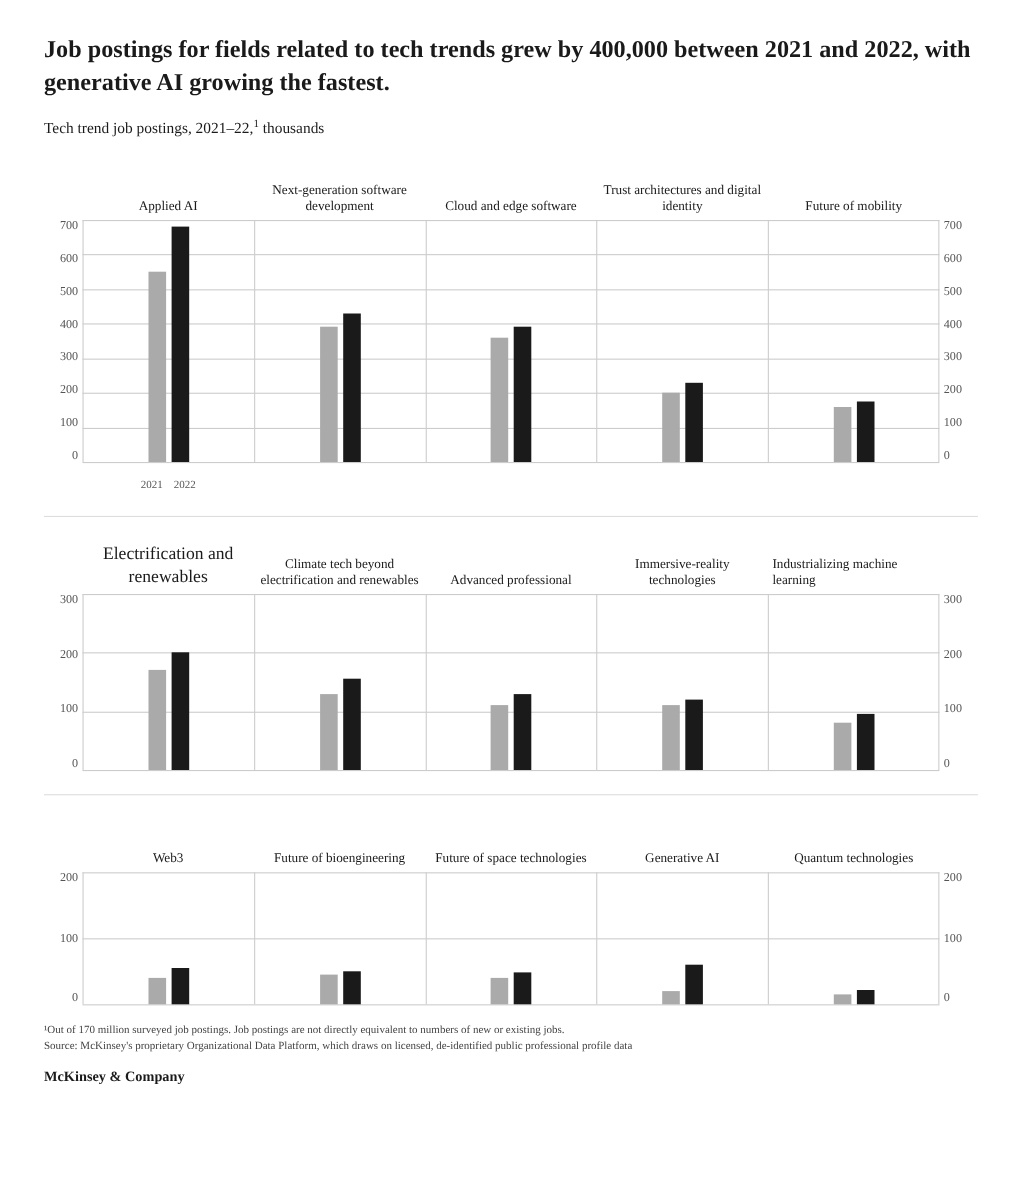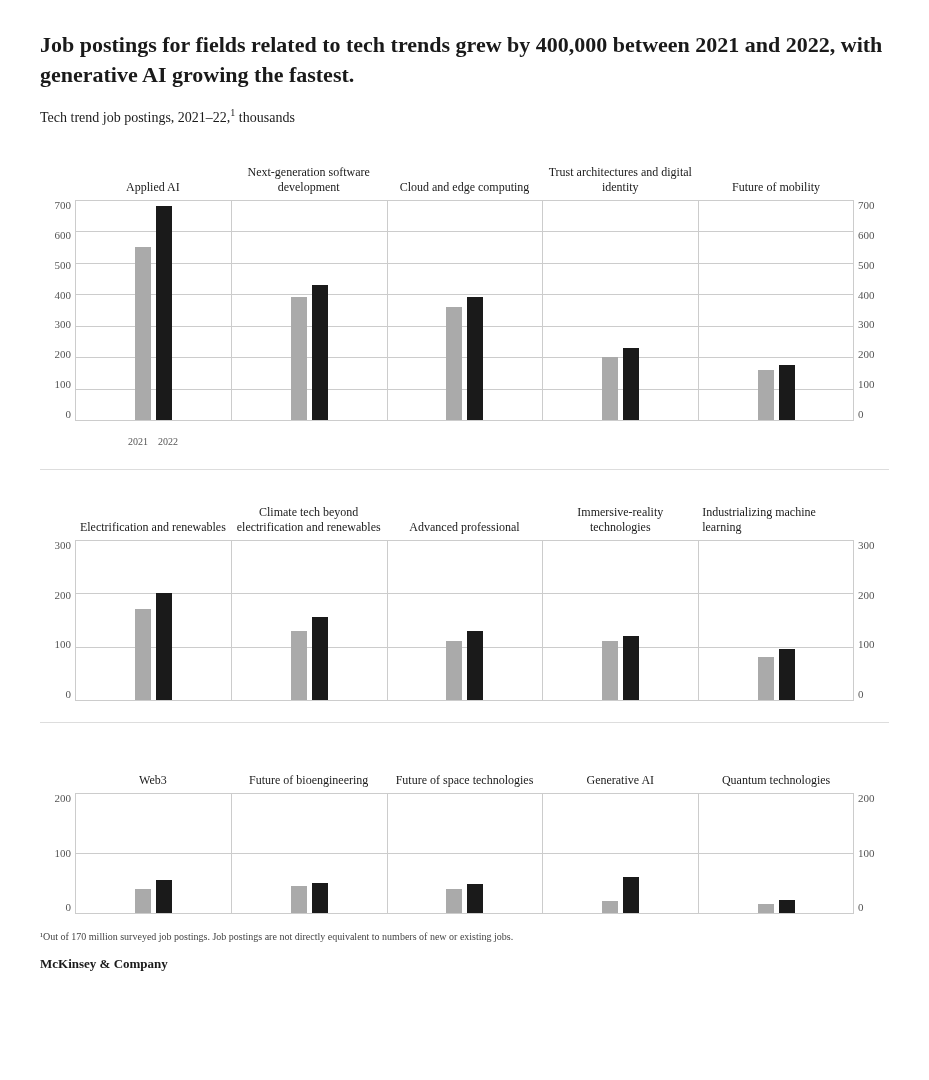--- a/index.html
+++ b/index.html
@@ -49,21 +49,21 @@
 <p class="subtitle">
   <span>Tech trend job postings, 2021–22,</span><sup>1</sup><span> thousands</span>
 </p>
 
 <div id="charts-container">
     <div class="chart-section">
       <div style="display: grid; grid-template-columns: 35px 1fr 1fr 1fr 1fr 1fr 35px; margin-bottom: 4px;">
         <div></div>
         <div style="font-size: 12px; text-align: center; line-height: 1.3; display: flex; align-items: flex-end; justify-content: center; padding: 0px 4px; min-height: 50px;">Applied AI</div>
         <div style="font-size: 12px; text-align: center; line-height: 1.3; display: flex; align-items: flex-end; justify-content: center; padding: 0px 4px; min-height: 50px;">Next-generation software development</div>
-        <div style="font-size: 12px; text-align: center; line-height: 1.3; display: flex; align-items: flex-end; justify-content: center; padding: 0px 4px; min-height: 50px;">Cloud and edge computing</div>
+        <div style="font-size: 12px; text-align: center; line-height: 1.3; display: flex; align-items: flex-end; justify-content: center; padding: 0px 4px; min-height: 50px;">Cloud and edge software</div>
         <div style="font-size: 12px; text-align: center; line-height: 1.3; display: flex; align-items: flex-end; justify-content: center; padding: 0px 4px; min-height: 50px;">Trust architectures and digital identity</div>
         <div style="font-size: 12px; text-align: center; line-height: 1.3; display: flex; align-items: flex-end; justify-content: center; padding: 0px 4px; min-height: 50px;">Future of mobility</div>
         <div></div>
       </div>
       <div style="position: relative; height: 220px;">
         <div style="position: absolute; inset: 0px 35px; pointer-events: none; z-index: 0;">
           <div style="position: absolute; left: 0px; right: 0px; top: 0px; height: 1px; background: rgb(204, 204, 204);"></div>
           <div style="position: absolute; left: 0px; right: 0px; top: 31.4286px; height: 1px; background: rgb(204, 204, 204);"></div>
           <div style="position: absolute; left: 0px; right: 0px; top: 62.8571px; height: 1px; background: rgb(204, 204, 204);"></div>
           <div style="position: absolute; left: 0px; right: 0px; top: 94.2857px; height: 1px; background: rgb(204, 204, 204);"></div>
@@ -125,21 +125,21 @@
         <div style="display: flex; justify-content: center; gap: 10px; font-size: 10px; color: rgb(85, 85, 85); padding: 0px 6px;"></div>
         <div style="display: flex; justify-content: center; gap: 10px; font-size: 10px; color: rgb(85, 85, 85); padding: 0px 6px;"></div>
         <div style="display: flex; justify-content: center; gap: 10px; font-size: 10px; color: rgb(85, 85, 85); padding: 0px 6px;"></div>
         <div></div>
       </div>
       <div style="border-top: 1px solid rgb(221, 221, 221); margin: 22px 0px 16px;"></div>
     </div>
     <div class="chart-section">
       <div style="display: grid; grid-template-columns: 35px 1fr 1fr 1fr 1fr 1fr 35px; margin-bottom: 4px;">
         <div></div>
-        <div style="font-size: 12px; text-align: center; line-height: 1.3; display: flex; align-items: flex-end; justify-content: center; padding: 0px 4px; min-height: 50px;">Electrification and renewables</div>
+        <div style="font-size: 16px; text-align: center; line-height: 1.3; display: flex; align-items: flex-end; justify-content: center; padding: 0px 4px; min-height: 50px;">Electrification and renewables</div>
         <div style="font-size: 12px; text-align: center; line-height: 1.3; display: flex; align-items: flex-end; justify-content: center; padding: 0px 4px; min-height: 50px;">Climate tech beyond electrification and renewables</div>
         <div style="font-size: 12px; text-align: center; line-height: 1.3; display: flex; align-items: flex-end; justify-content: center; padding: 0px 4px; min-height: 50px;">Advanced professional</div>
         <div style="font-size: 12px; text-align: center; line-height: 1.3; display: flex; align-items: flex-end; justify-content: center; padding: 0px 4px; min-height: 50px;">Immersive-reality technologies</div>
         <div style="font-size: 12px; line-height: 1.3; display: flex; align-items: flex-end; justify-content: center; padding: 0px 4px; min-height: 50px;">Industrializing machine learning</div>
         <div></div>
       </div>
       <div style="position: relative; height: 160px;">
         <div style="position: absolute; inset: 0px 35px; pointer-events: none; z-index: 0;">
           <div style="position: absolute; left: 0px; right: 0px; top: 0px; height: 1px; background: rgb(204, 204, 204);"></div>
           <div style="position: absolute; left: 0px; right: 0px; top: 53.3333px; height: 1px; background: rgb(204, 204, 204);"></div>
@@ -230,14 +230,15 @@
             <div style="line-height: 1;">100</div>
             <div style="line-height: 1;">0</div>
           </div>
         </div>
       </div>
     </div>
   </div>
 
 <div class="footnote">
   <div>¹Out of 170 million surveyed job postings. Job postings are not directly equivalent to numbers of new or existing jobs.</div>
+  <div>Source: McKinsey's proprietary Organizational Data Platform, which draws on licensed, de-identified public professional profile data</div>
 </div>
 <div class="brand">McKinsey &amp; Company</div>
 
 </body></html>

